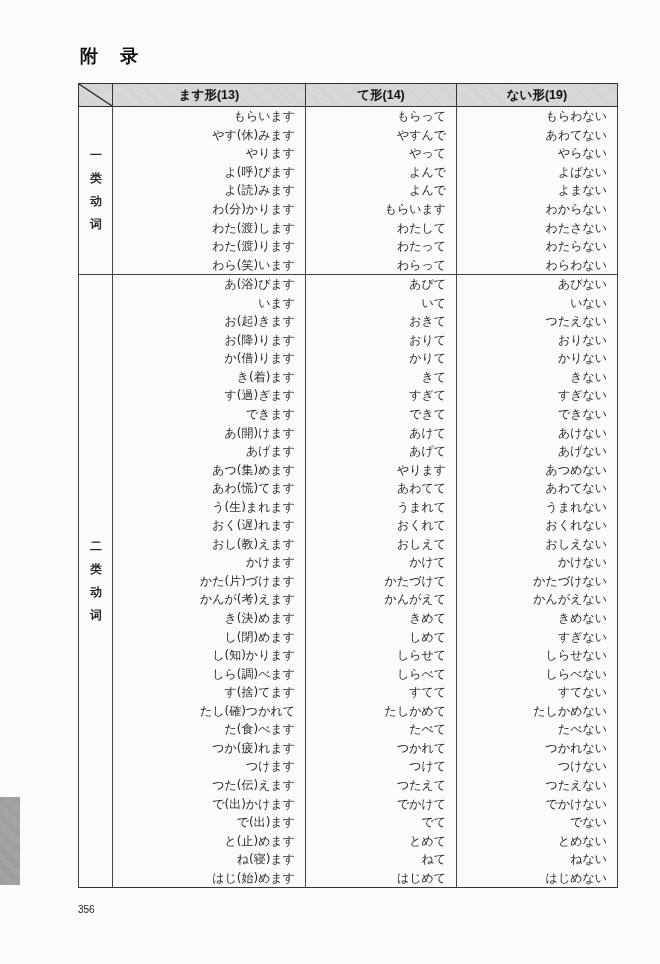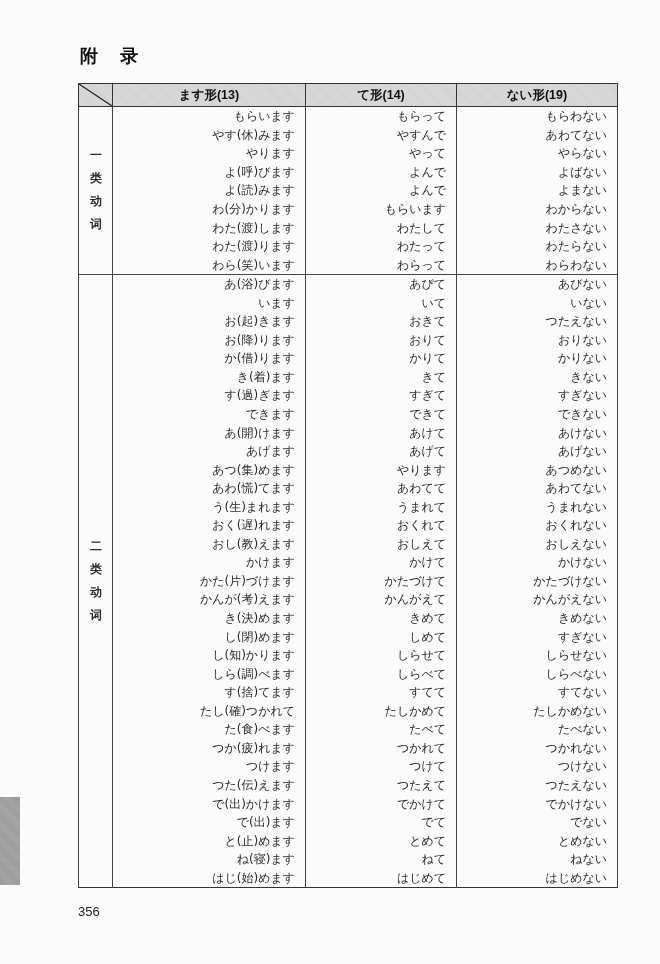--- a/index.html
+++ b/index.html
@@ -8,21 +8,21 @@
     font-family: "DejaVu Sans", "Liberation Sans", sans-serif; color: #222;
   }
   .header-title {
     position: absolute; left: 80px; top: 44px; font-size: 18px; font-weight: bold; letter-spacing: 8px; color: #111;
   }
   .side-tab {
     position: absolute; left: 0; top: 797px; width: 20px; height: 88px;
     background: repeating-linear-gradient(45deg, #9a9a9a 0 1px, #a8a8a8 1px 2px);
   }
   .page-number {
-    position: absolute; left: 78px; top: 904px; font-size: 13px; color: #222;
+    position: absolute; left: 78px; top: 904px; font-size: 10px; color: #222;
     font-family: "Liberation Sans", sans-serif;
   }
   table.conj {
     position: absolute; left: 78px; top: 83px; width: 539px;
     border-collapse: collapse; border: 1.5px solid #333;
     table-layout: fixed;
   }
   table.conj col.c0 { width: 34px; }
   table.conj col.c1 { width: 193px; }
   table.conj col.c2 { width: 151px; }

